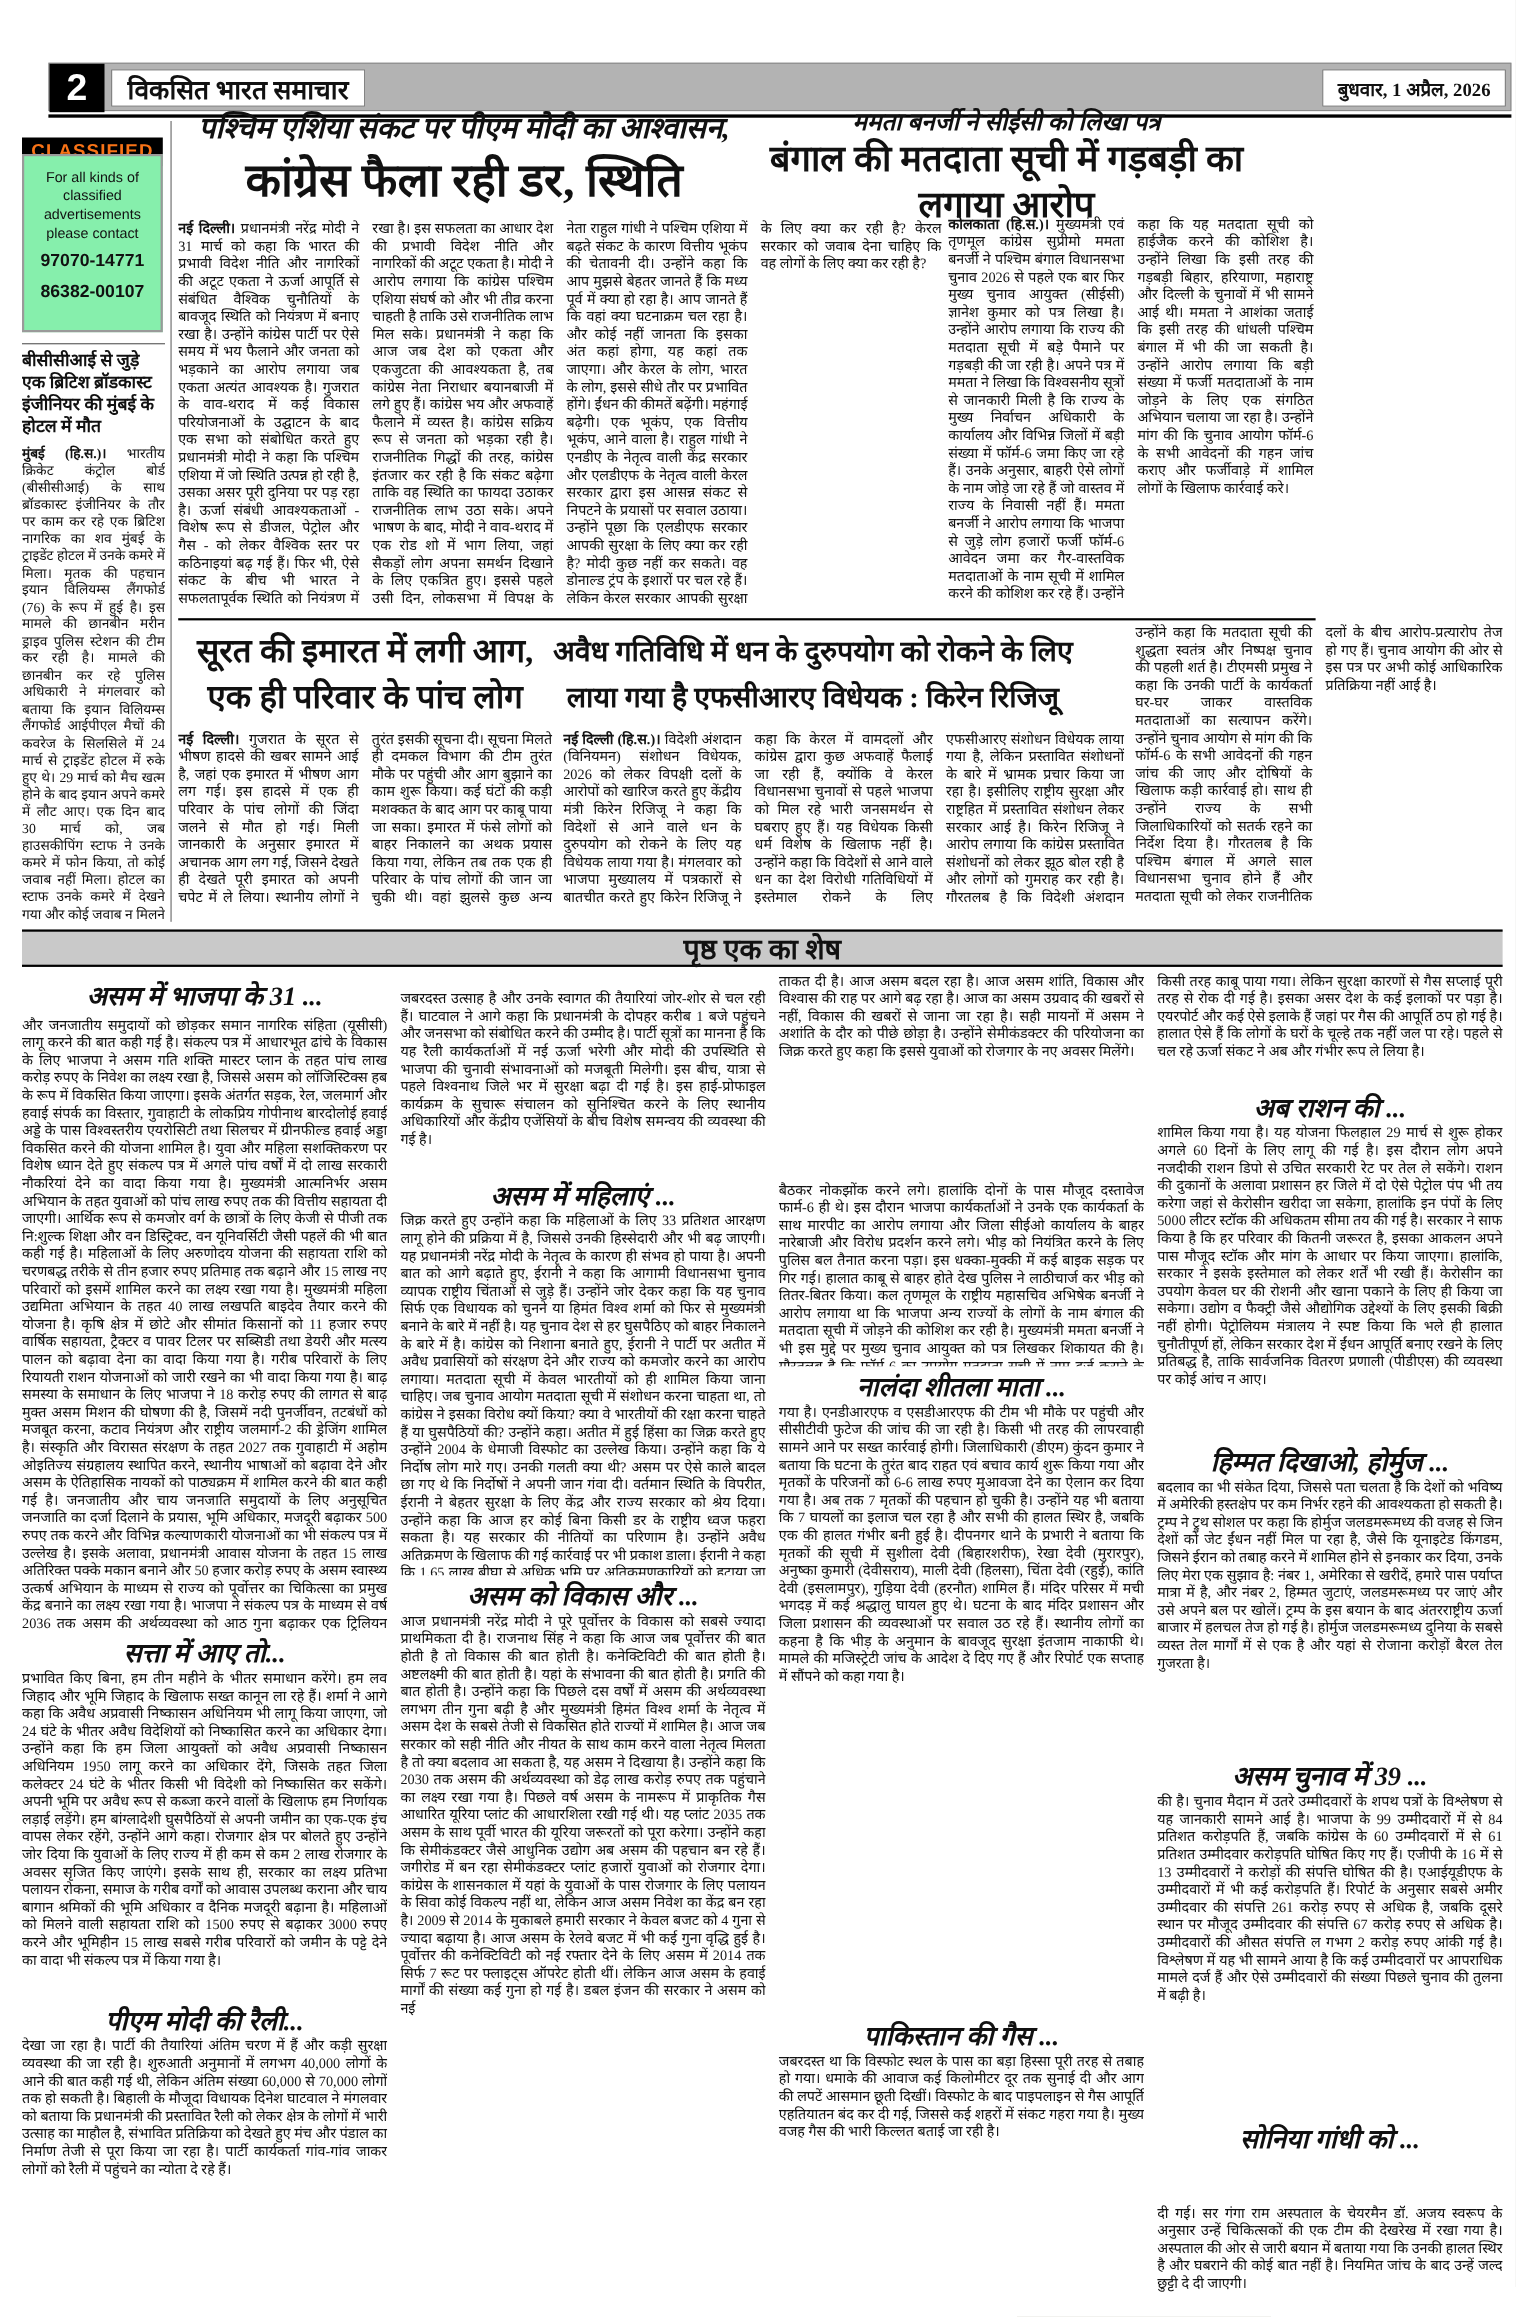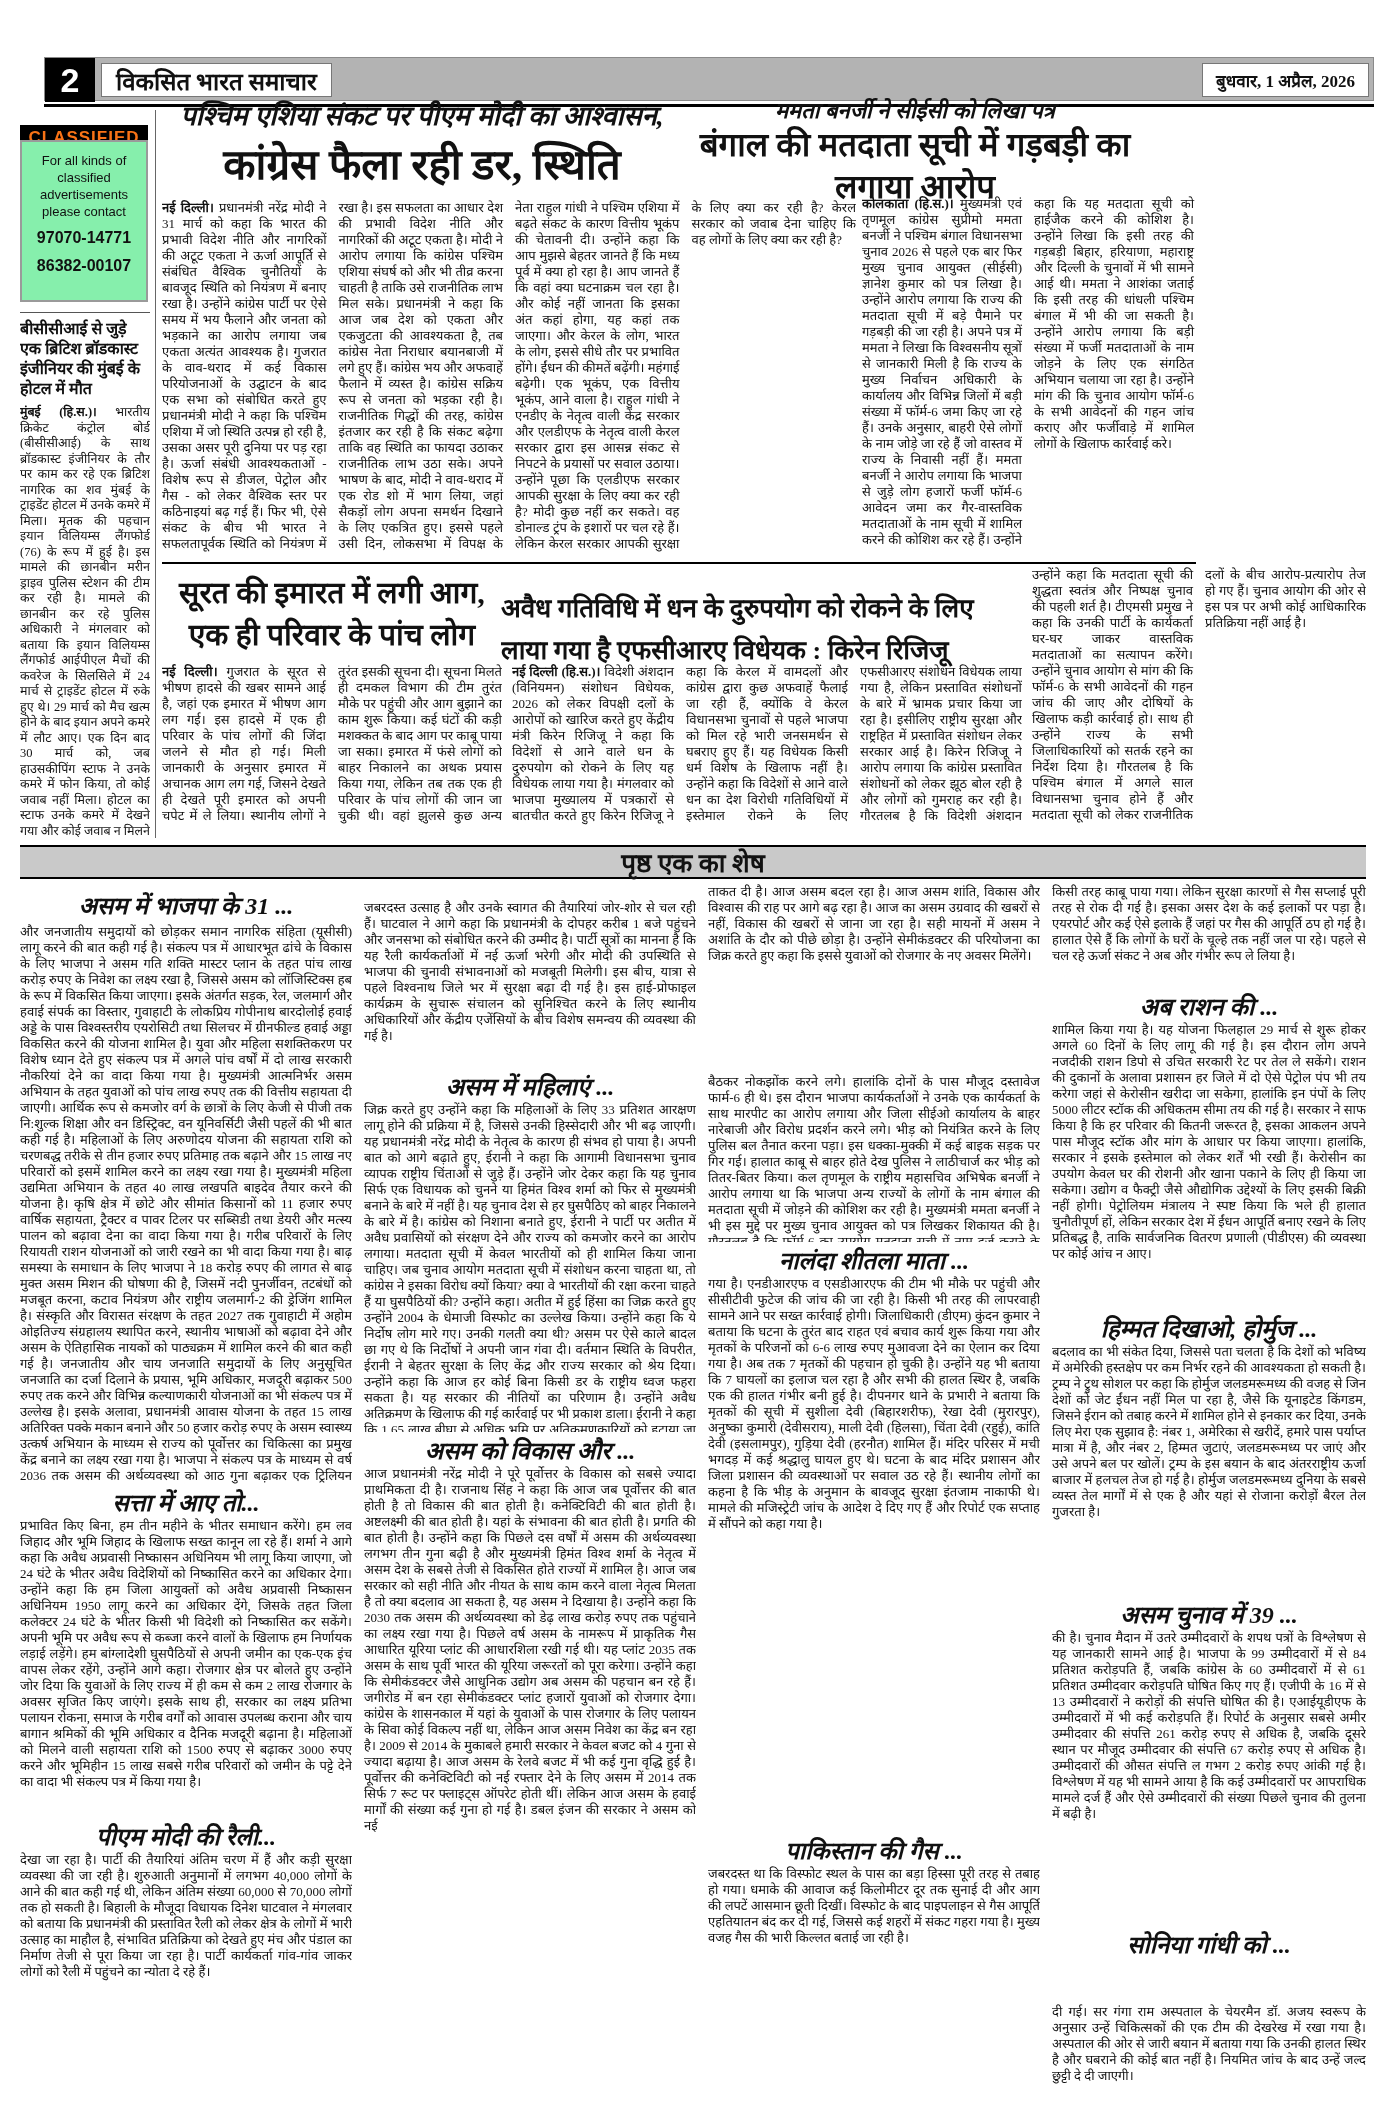--- a/index.html
+++ b/index.html
@@ -45,22 +45,22 @@
 
   
   .body-cols{position:absolute;font-size:13px;line-height:16px;text-align:justify;overflow:hidden;
              column-gap:12px;column-fill:auto;}
   .dateline{font-weight:bold;}
   .lead-body{left:162px;top:200px;width:694px;height:358px;column-count:4;}
   .mamata-body{left:862px;top:196px;width:504px;height:362px;column-count:3;}
   .midrule{position:absolute;left:162px;top:562px;width:1034px;height:2px;background:#000;}
   .surat-headline{position:absolute;left:162px;top:572px;width:340px;height:86px;font-size:30px;
                   font-weight:bold;text-align:center;line-height:42px;overflow:hidden;}
-  .fcra-headline{position:absolute;left:501px;top:572px;width:510px;height:86px;font-size:26px;
-                 font-weight:bold;line-height:42px;overflow:hidden;margin-top:16px;}
+  .fcra-headline{position:absolute;left:484px;top:572px;width:510px;height:86px;font-size:26px;
+                 font-weight:bold;text-align:center;line-height:42px;overflow:hidden;}
   .surat-body{left:162px;top:664px;width:340px;height:174px;column-count:2;}
   .fcra-body{left:512px;top:664px;width:510px;height:174px;column-count:3;}
   .mamata-more{left:1032px;top:567px;width:334px;height:271px;column-count:2;}
 
   
   .section-band{position:absolute;left:20px;top:845px;width:1346px;height:34px;background:#c9c9c9;
                 border-top:2px solid #000;border-bottom:2px solid #000;display:flex;align-items:center;
                 justify-content:center;font-size:26px;font-weight:bold;}
   .band{position:absolute;top:884px;height:1218px;overflow:hidden;}
   .band1{left:20px;width:332px;}

